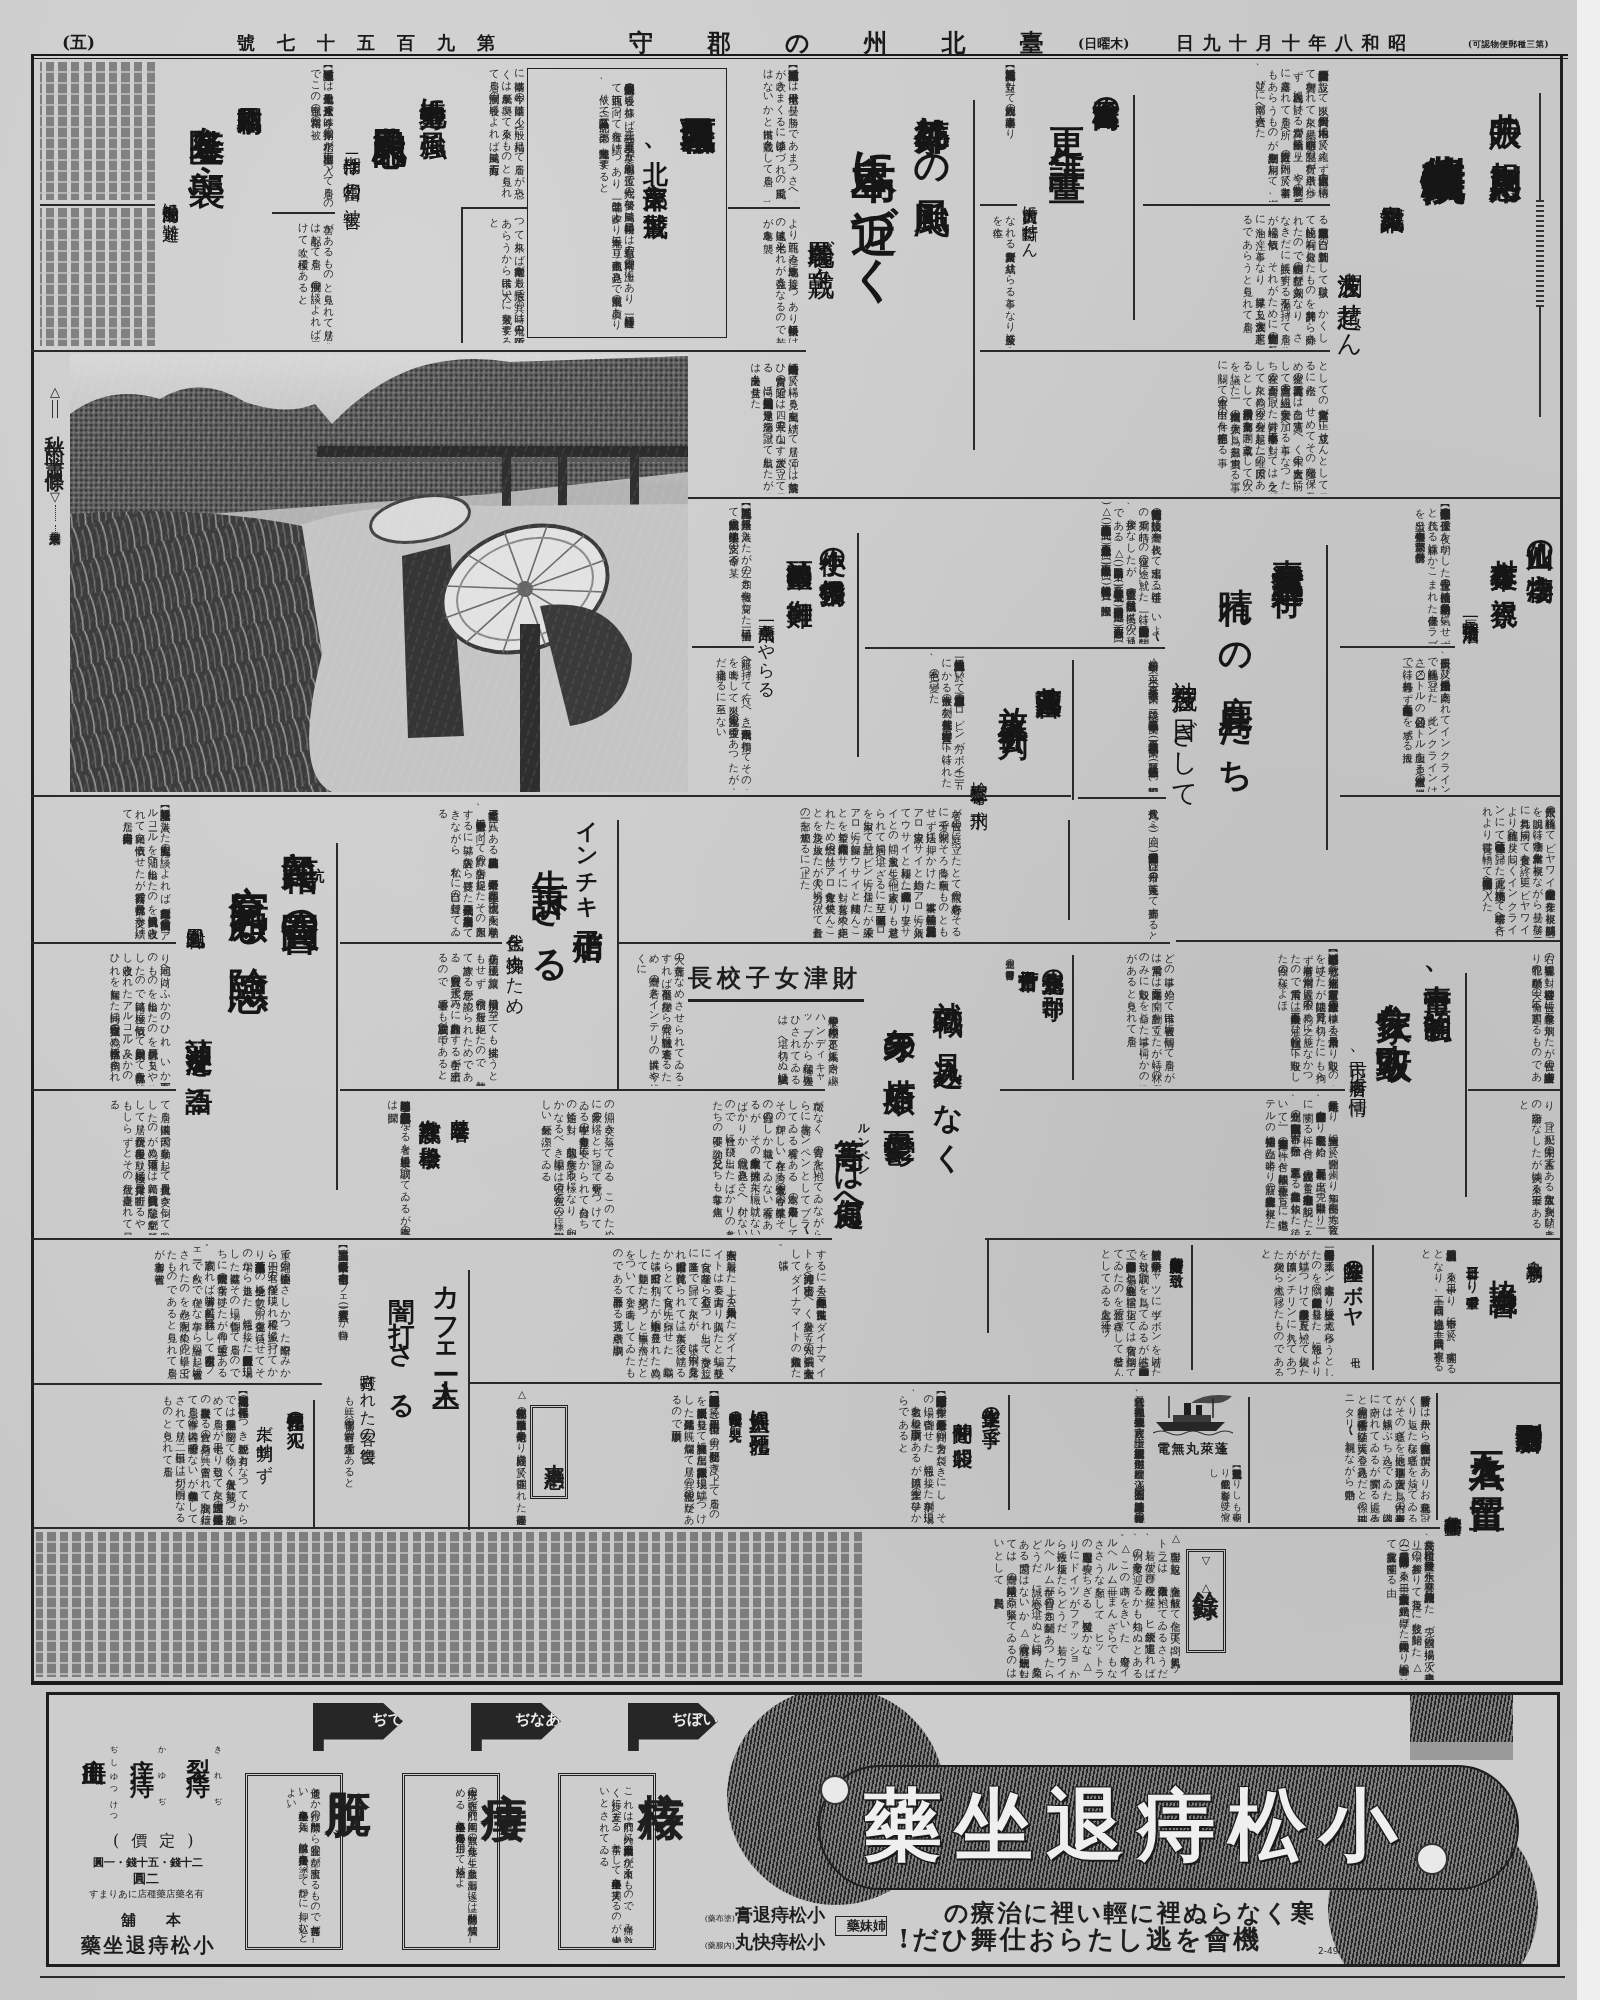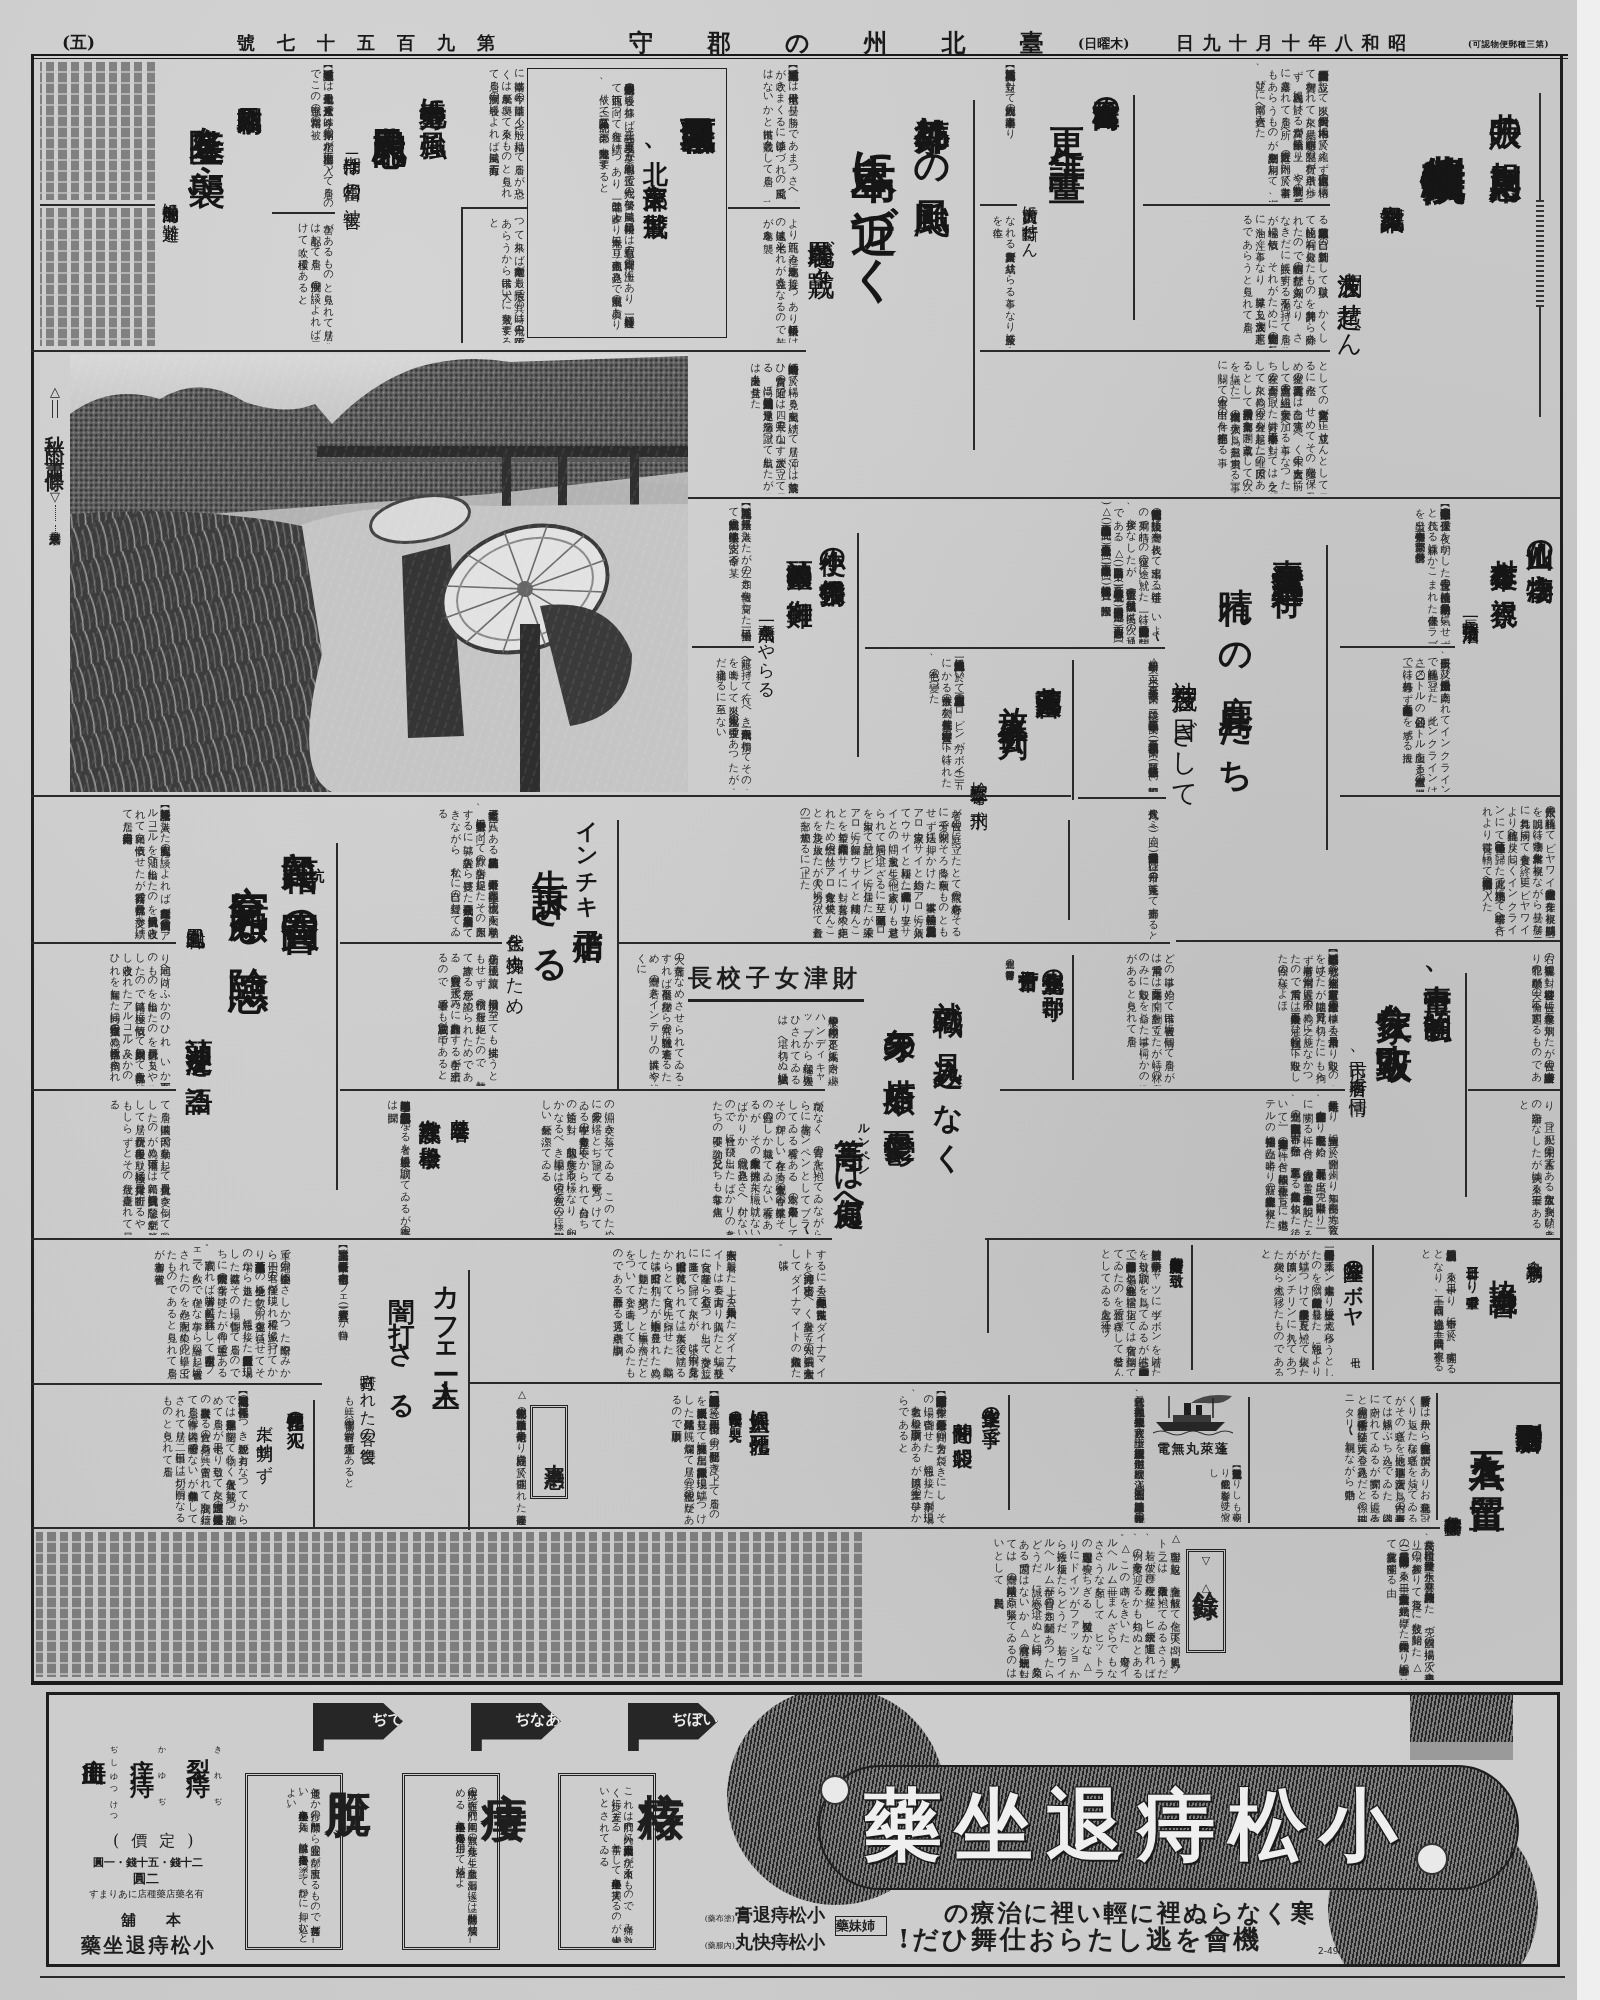--- a/index.html
+++ b/index.html
@@ -382,21 +382,21 @@
 
   <div class="abs hatch" style="left:678px;top:-8px;width:218px;height:218px;border-radius:50%"></div>
   <div class="abs hatch" style="left:1279px;top:108px;width:210px;height:210px;border-radius:50%"></div>
   <div class="abs hatch" style="left:1361px;top:0;width:103px;height:65px;border-bottom:18px solid #9a9a9a"></div>
   <div class="abs hatch" style="left:769px;top:70px;width:701px;height:125px;border-radius:62px;border:2px solid #1e1e1e"></div>
   <div class="abs" style="left:771px;top:80px;width:30px;height:30px;border-radius:50%;background:#e9e9e9;border:2px solid #333"></div>
   <div class="abs" style="left:1367px;top:148px;width:32px;height:32px;border-radius:50%;background:#e9e9e9;border:2px solid #333"></div>
   <div class="abs rtl" style="left:815px;top:91px;font-size:78px;letter-spacing:13px;line-height:1;font-weight:bold;color:#efefef;text-shadow:2px 2px 0 #1a1a1a,-1px -1px 0 #1a1a1a,1px -1px 0 #1a1a1a,-1px 1px 0 #1a1a1a">小松痔退坐藥</div>
   <div class="abs rtl" style="left:895px;top:206px;font-size:24px;letter-spacing:2.3px;line-height:1;font-weight:bold">寒くならぬ裡に輕い裡に治療の</div>
   <div class="abs rtl" style="left:849px;top:231px;font-size:26px;letter-spacing:2.8px;line-height:1;font-weight:bold">機會を逃したらお仕舞ひだ!</div>
-  <div class="abs rtl" style="left:786px;top:221px;width:52px;height:20px;border:1.5px solid #222;font-size:13px;line-height:17px;text-align:left;font-weight:bold">姉妹藥</div>
+  <div class="abs rtl" style="left:786px;top:221px;width:52px;height:20px;border:1.5px solid #222;font-size:13px;line-height:17px;text-align:right;font-weight:bold">姉妹藥</div>
   <div class="abs" style="left:646px;top:211px;width:130px;display:flex;direction:rtl;align-items:baseline">
    <span class="rtl" style="font-size:18px;font-weight:bold;line-height:1">小松痔退膏</span>
    <span class="rtl" style="font-size:8px;line-height:1">(塗布藥)</span>
   </div>
   <div class="abs" style="left:646px;top:238px;width:130px;display:flex;direction:rtl;align-items:baseline">
    <span class="rtl" style="font-size:18px;font-weight:bold;line-height:1">小松痔快丸</span>
    <span class="rtl" style="font-size:8px;line-height:1">(內服藥)</span>
   </div>
   <div class="abs" style="left:1269px;top:252px;font-size:9px;line-height:1;font-family:'DejaVu Sans',sans-serif">2-49</div>
  </div>

